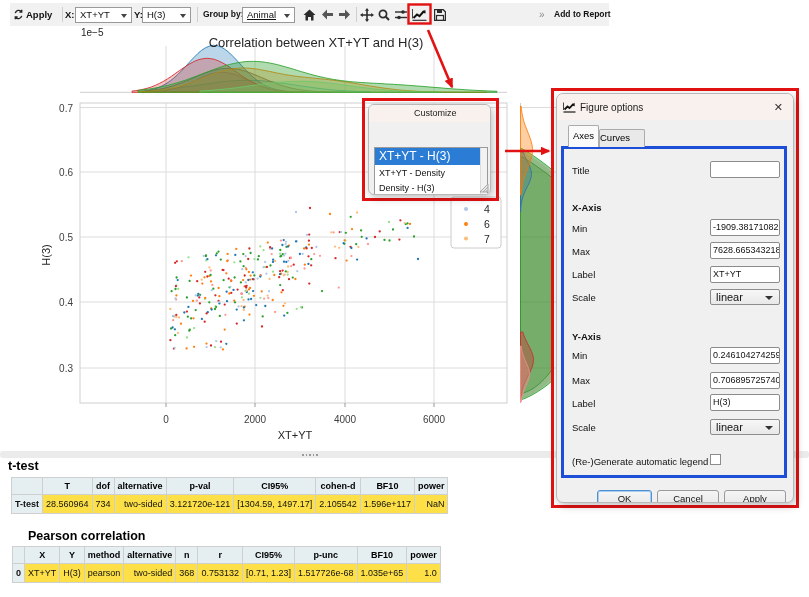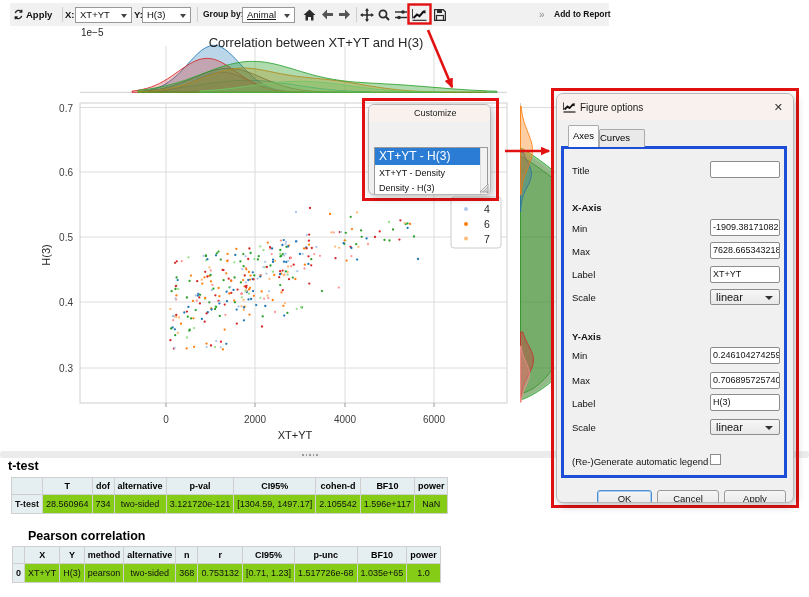--- a/index.html
+++ b/index.html
@@ -15,21 +15,21 @@
 .xbtn { margin-left:auto; margin-right:10px; font-size:11px; color:#333; }
 .inp { position:absolute; left:146px; width:70px; height:17px; background:#fff; border:1px solid #8c8c8c; border-radius:2px; font-size:9px; color:#111; padding:0 2px; line-height:15px; white-space:nowrap; overflow:hidden; }
 .drop { position:absolute; left:146px; width:70px; height:16px; background:linear-gradient(#f7f7f7,#e8e8e8); border:1px solid #8c8c8c; border-radius:2px; font-size:11px; color:#111; padding:0 5px; line-height:14px; }
 .drop .arr { position:absolute; right:6px; top:6px; width:0; height:0; border-left:4px solid transparent; border-right:4px solid transparent; border-top:4.5px solid #333; }
 .flbl { position:absolute; left:8px; font-size:9.5px; color:#111; }
 .btn { position:absolute; height:18px; background:linear-gradient(#f5f5f5,#e7e7e7); border:1px solid #9a9a9a; border-radius:3px; font-size:9.5px; color:#111; text-align:center; line-height:16px;margin-top:8px; }
 .thead { position:absolute; font-weight:bold; font-size:12.5px; color:#000; }
 table { border-collapse:collapse; font-size:9px; }
 th, td { border:1px solid #cfcfcf; padding:0 3px; white-space:nowrap; }
 th { background:#e5eef1; font-weight:bold; text-align:center; height:17px; }
-td { background:#84cc16; text-align:center; color:#111; height:19px; }
+td { background:#fde047; text-align:right; color:#111; height:19px; }
 td.idx { background:#e5eef1; font-weight:bold; text-align:center; }
 </style></head>
 <body>
 <div id="root">
 
 <svg class="abs" style="left:0;top:0;" width="580" height="450" viewBox="0 0 580 450">
   <g stroke="#dcdcdc" stroke-width="1">
     <line x1="80" y1="107.5" x2="507" y2="107.5"></line>
     <line x1="80" y1="172" x2="507" y2="172"></line>
     <line x1="80" y1="237" x2="507" y2="237"></line>

